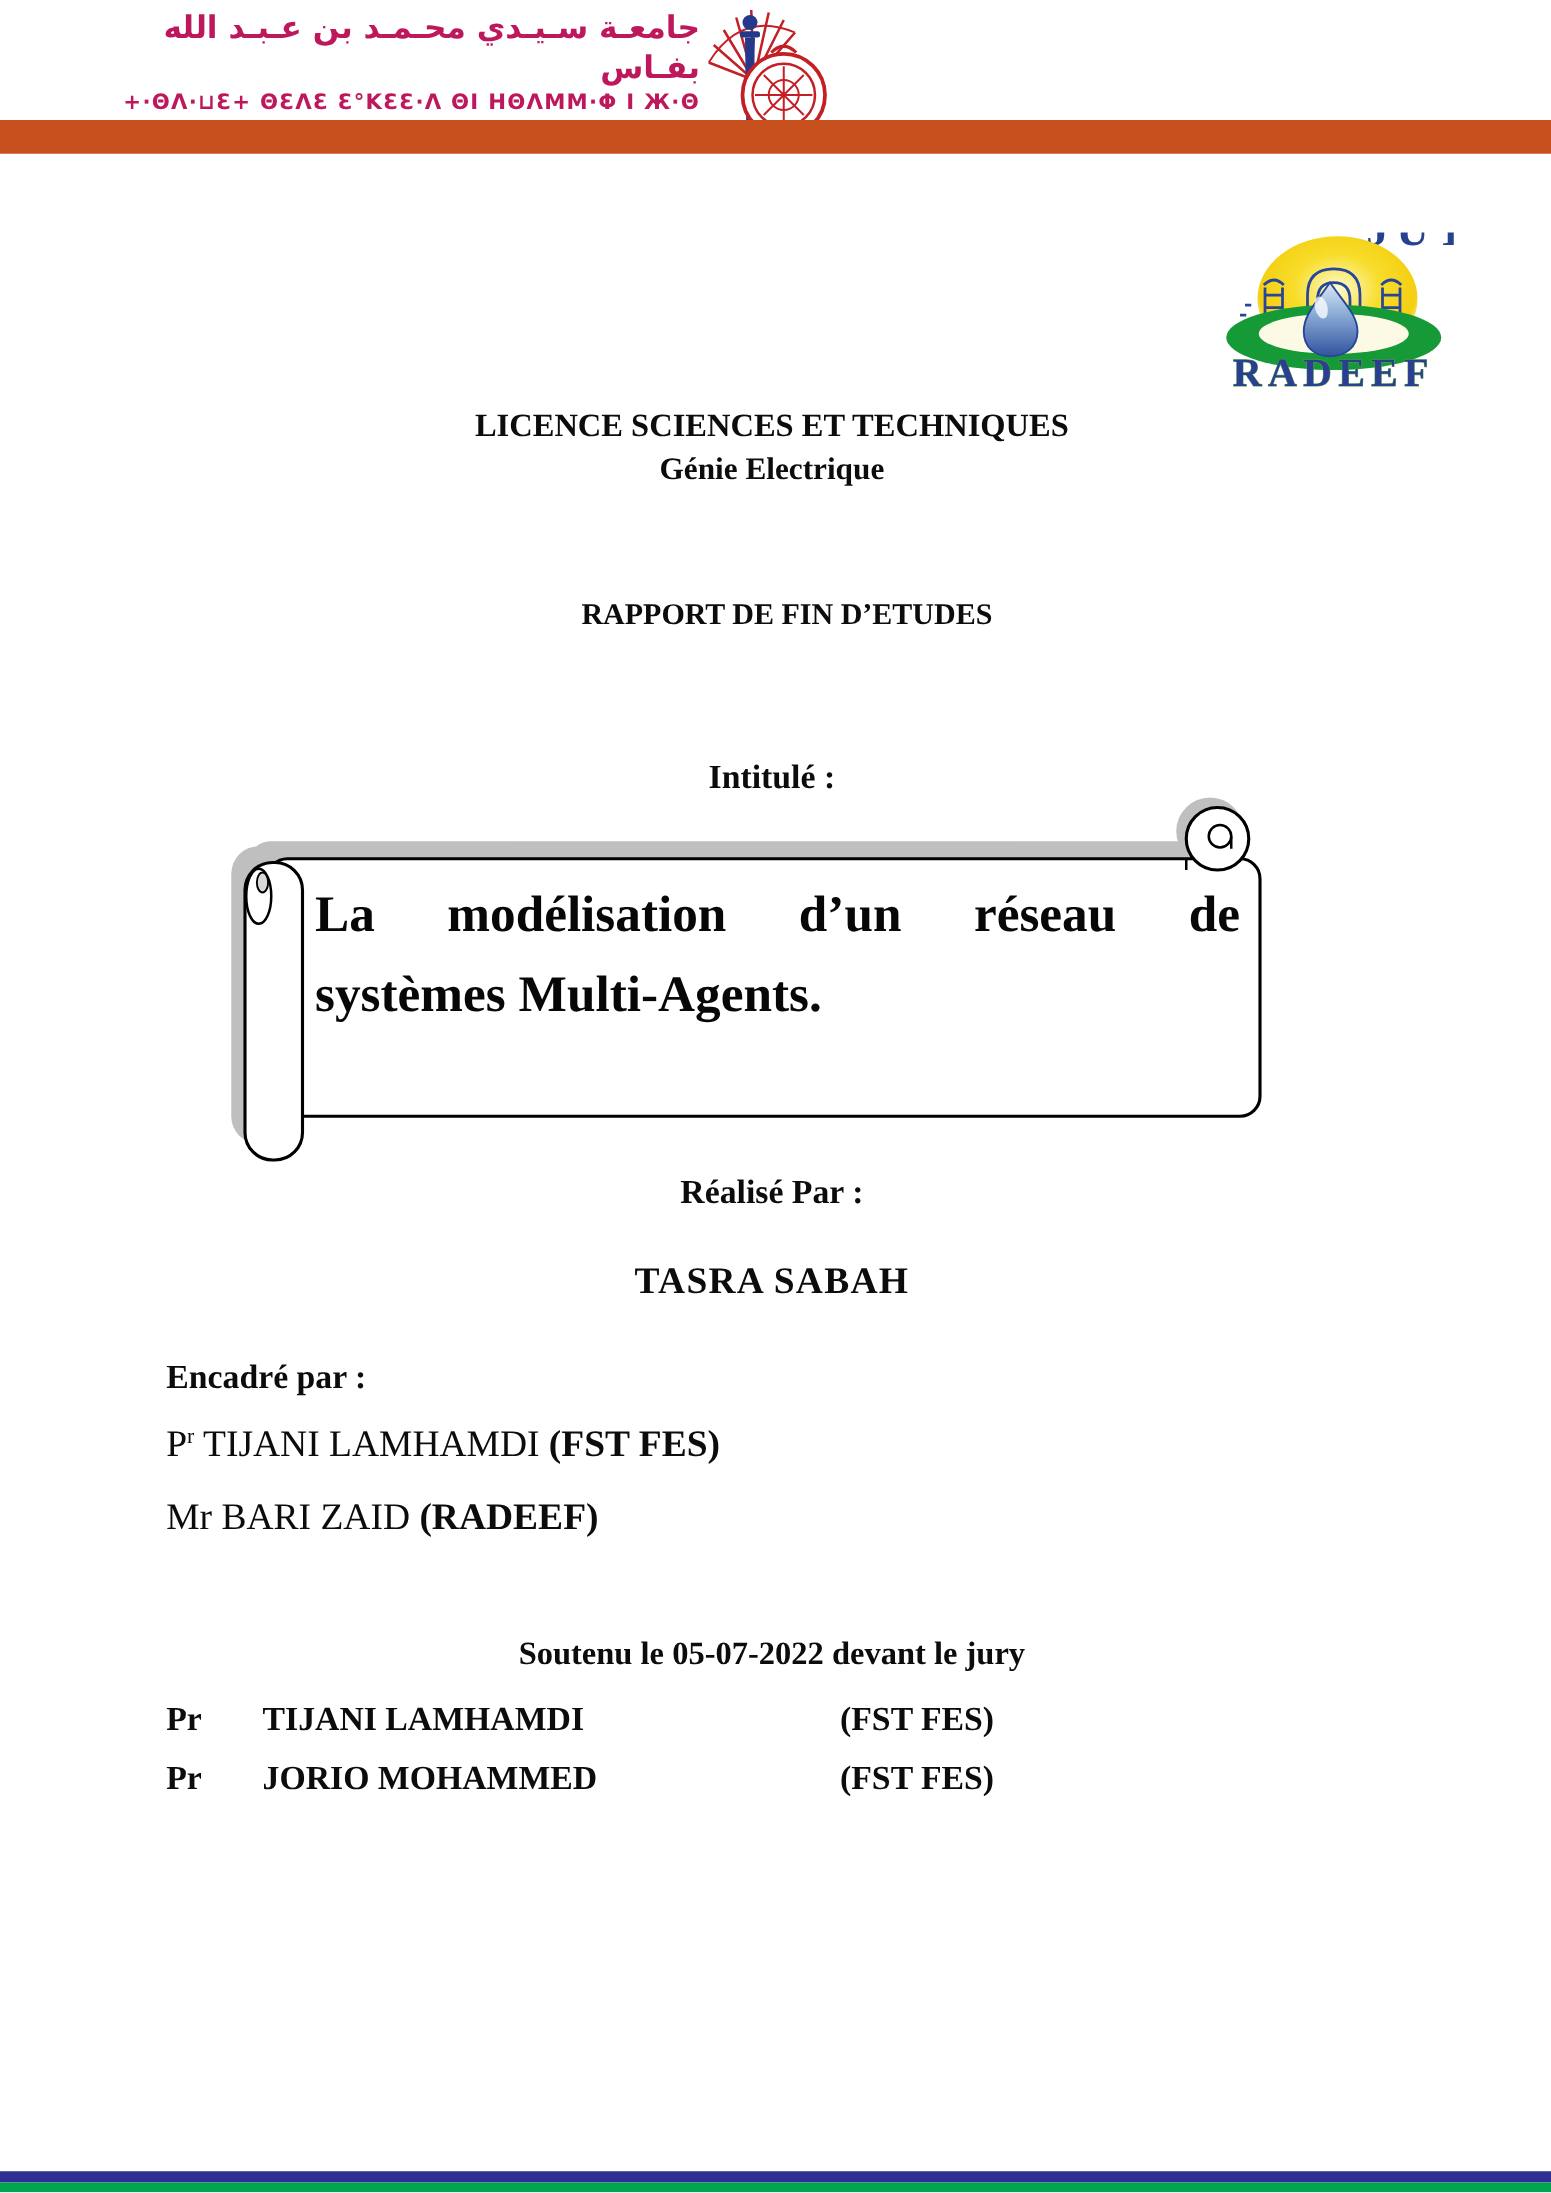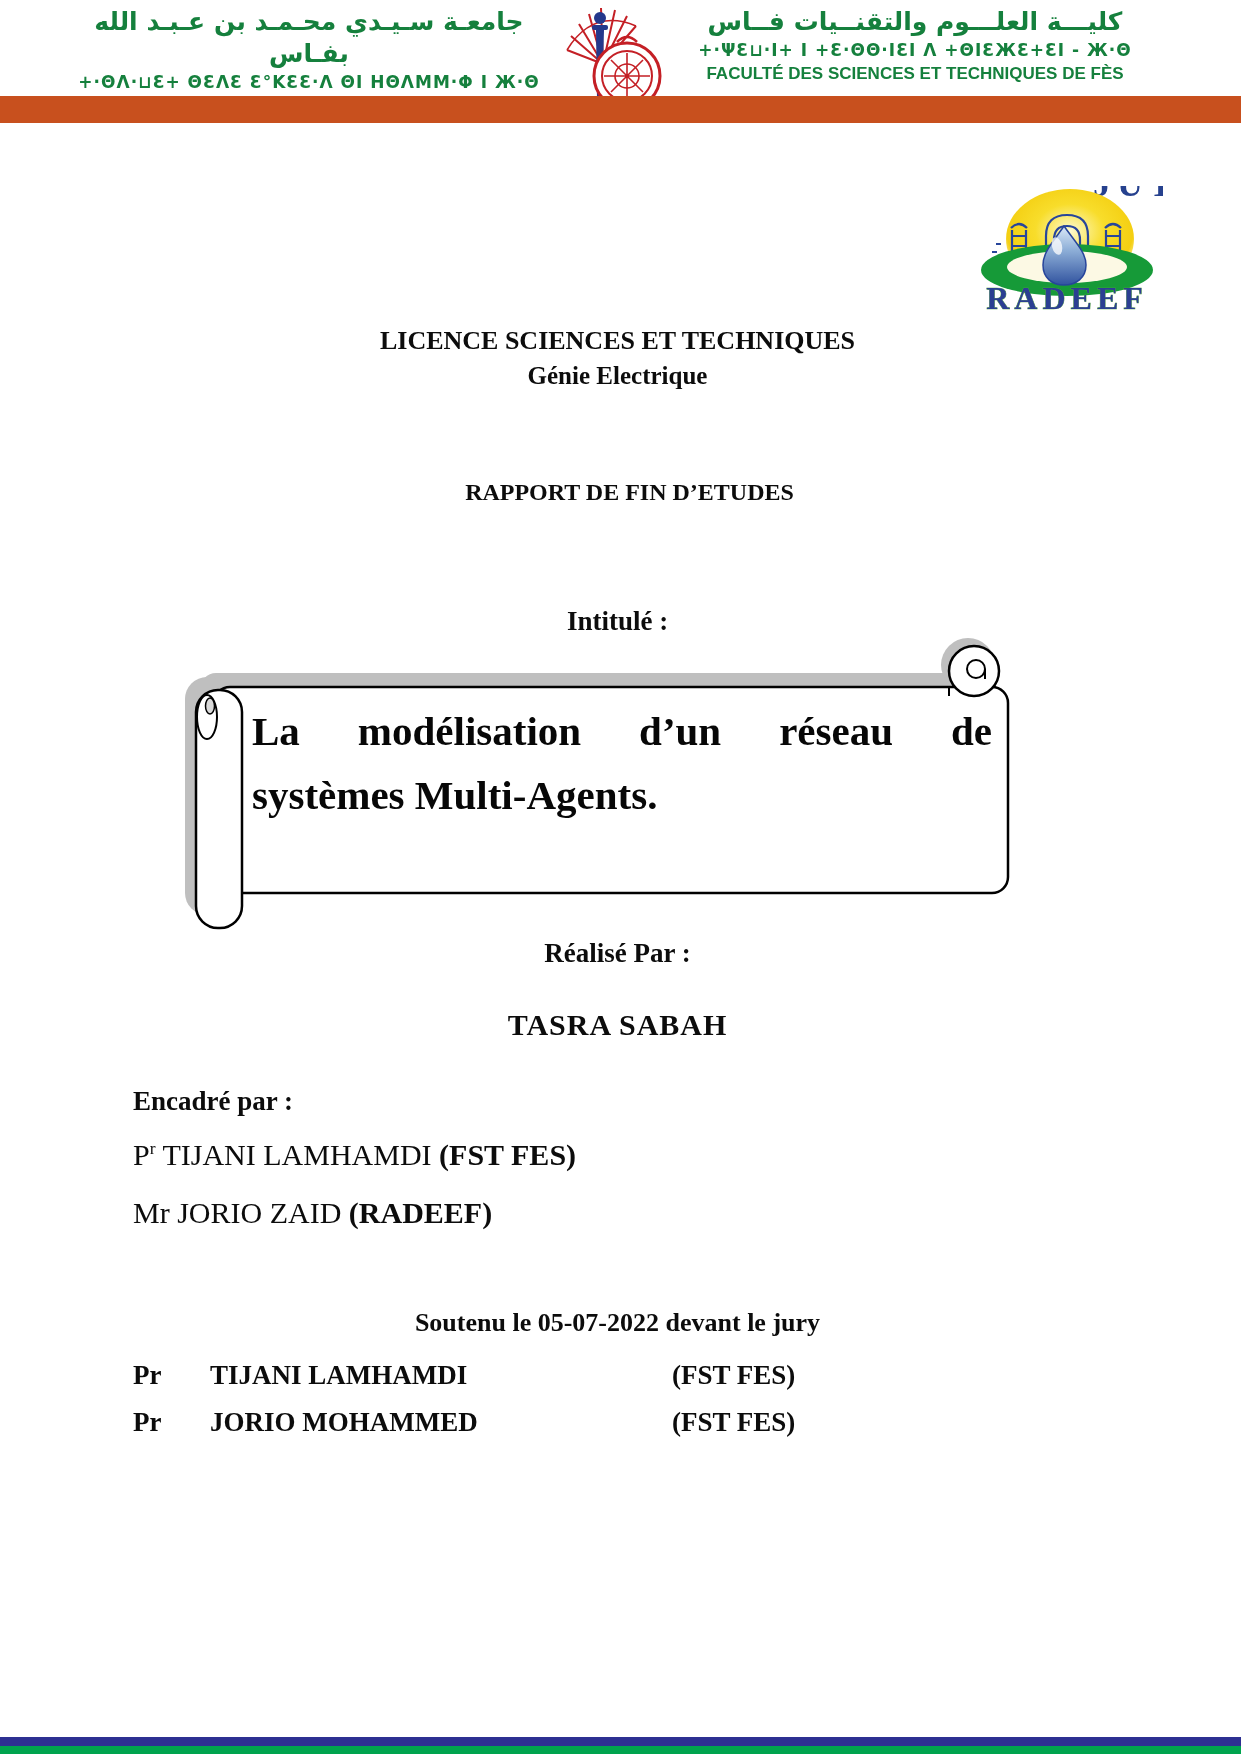--- a/index.html
+++ b/index.html
@@ -1,21 +1,21 @@
 <!DOCTYPE html>
 <html><head>
 <meta charset="utf-8">
 <style>
   html,body{margin:0;padding:0;background:#ffffff;}
   .page{position:relative;width:1241px;height:1754px;background:#ffffff;overflow:hidden;
         font-family:"Liberation Serif",serif;color:#0c0c0c;}
   .abs{position:absolute;}
 
   
-  .hdr-block{position:absolute;top:6px;text-align:center;color:#15803d;}
+  .hdr-block{position:absolute;top:6px;text-align:right;color:#be185d;}
   .hdr-left{left:58px;width:502px;}
   .hdr-right{left:648px;width:534px;}
   .hdr-arabic{font-family:"DejaVu Sans",sans-serif;font-weight:bold;font-size:25px;line-height:32px;direction:rtl;}
   .hdr-berber{font-family:"DejaVu Sans",sans-serif;font-weight:bold;font-size:17px;line-height:24px;letter-spacing:1px;}
   .hdr-latin{font-family:"Liberation Sans",sans-serif;font-weight:bold;font-size:17px;line-height:23px;}
   .orange-bar{position:absolute;left:0;top:96px;width:1241px;height:27px;}
 
   
   .radeef{position:absolute;left:968px;top:184px;width:200px;height:130px;}
   .clip-frag{position:absolute;left:1093px;top:186px;width:70px;height:15px;overflow:hidden;}
@@ -80,25 +80,20 @@
     </g>
     <circle cx="64" cy="76" r="33" fill="#ffffff" stroke="#c41f25" stroke-width="3"></circle>
     <circle cx="64" cy="76" r="25" fill="none" stroke="#c41f25" stroke-width="2"></circle>
     <g stroke="#c41f25" stroke-width="1.6" fill="none">
       <path d="M64,53 V99 M41,76 H87 M48,60 L80,92 M80,60 L48,92"></path>
       <circle cx="64" cy="76" r="12"></circle>
     </g>
     <path d="M54,42 q10,-10 20,0" stroke="#c41f25" stroke-width="2.5" fill="none"></path>
   </svg>
 
-  <div class="hdr-block hdr-right">
-    <div class="hdr-arabic">كليـــة العلـــوم والتقنــيات فــاس</div>
-    <div class="hdr-berber">+·ΨƐ⊔·Ι+ Ι +Ɛ·ΘΘ·ΙƐΙ Λ +ΘΙƐЖƐ+ƐΙ - Ж·Θ</div>
-    <div class="hdr-latin">FACULTÉ DES SCIENCES ET TECHNIQUES DE FÈS</div>
-  </div>
 
   <div class="orange-bar" style="background:#c8501e;"></div>
 
   <div class="clip-frag">
     <span>JUT</span>
   </div>
 
   <svg class="radeef" viewBox="0 0 200 130">
     <defs>
       <radialGradient id="sunG" cx="50%" cy="42%" r="60%">
@@ -157,21 +152,21 @@
 
   <div class="cline realise">Réalisé Par :</div>
   <div class="cline author">TASRA SABAH</div>
 
   <div class="encadre">Encadré par :</div>
 
   <div class="sup-line sup1">
     <span>P</span><sup>r</sup><span> TIJANI LAMHAMDI </span><b>(FST FES)</b>
   </div>
   <div class="sup-line sup2">
-    <span>Mr</span><sup></sup><span> JORIO ZAID </span><b>(RADEEF)</b>
+    <span>Mr</span><sup></sup><span> BARI ZAID </span><b>(RADEEF)</b>
   </div>
 
   <div class="cline soutenu">Soutenu le 05-07-2022 devant le jury</div>
 
   <div class="jury-row jr1">
     <span class="jury-title">Pr</span>
     <span class="jury-name">TIJANI LAMHAMDI</span>
     <span class="jury-aff">(FST FES)</span>
   </div>
   <div class="jury-row jr2">

